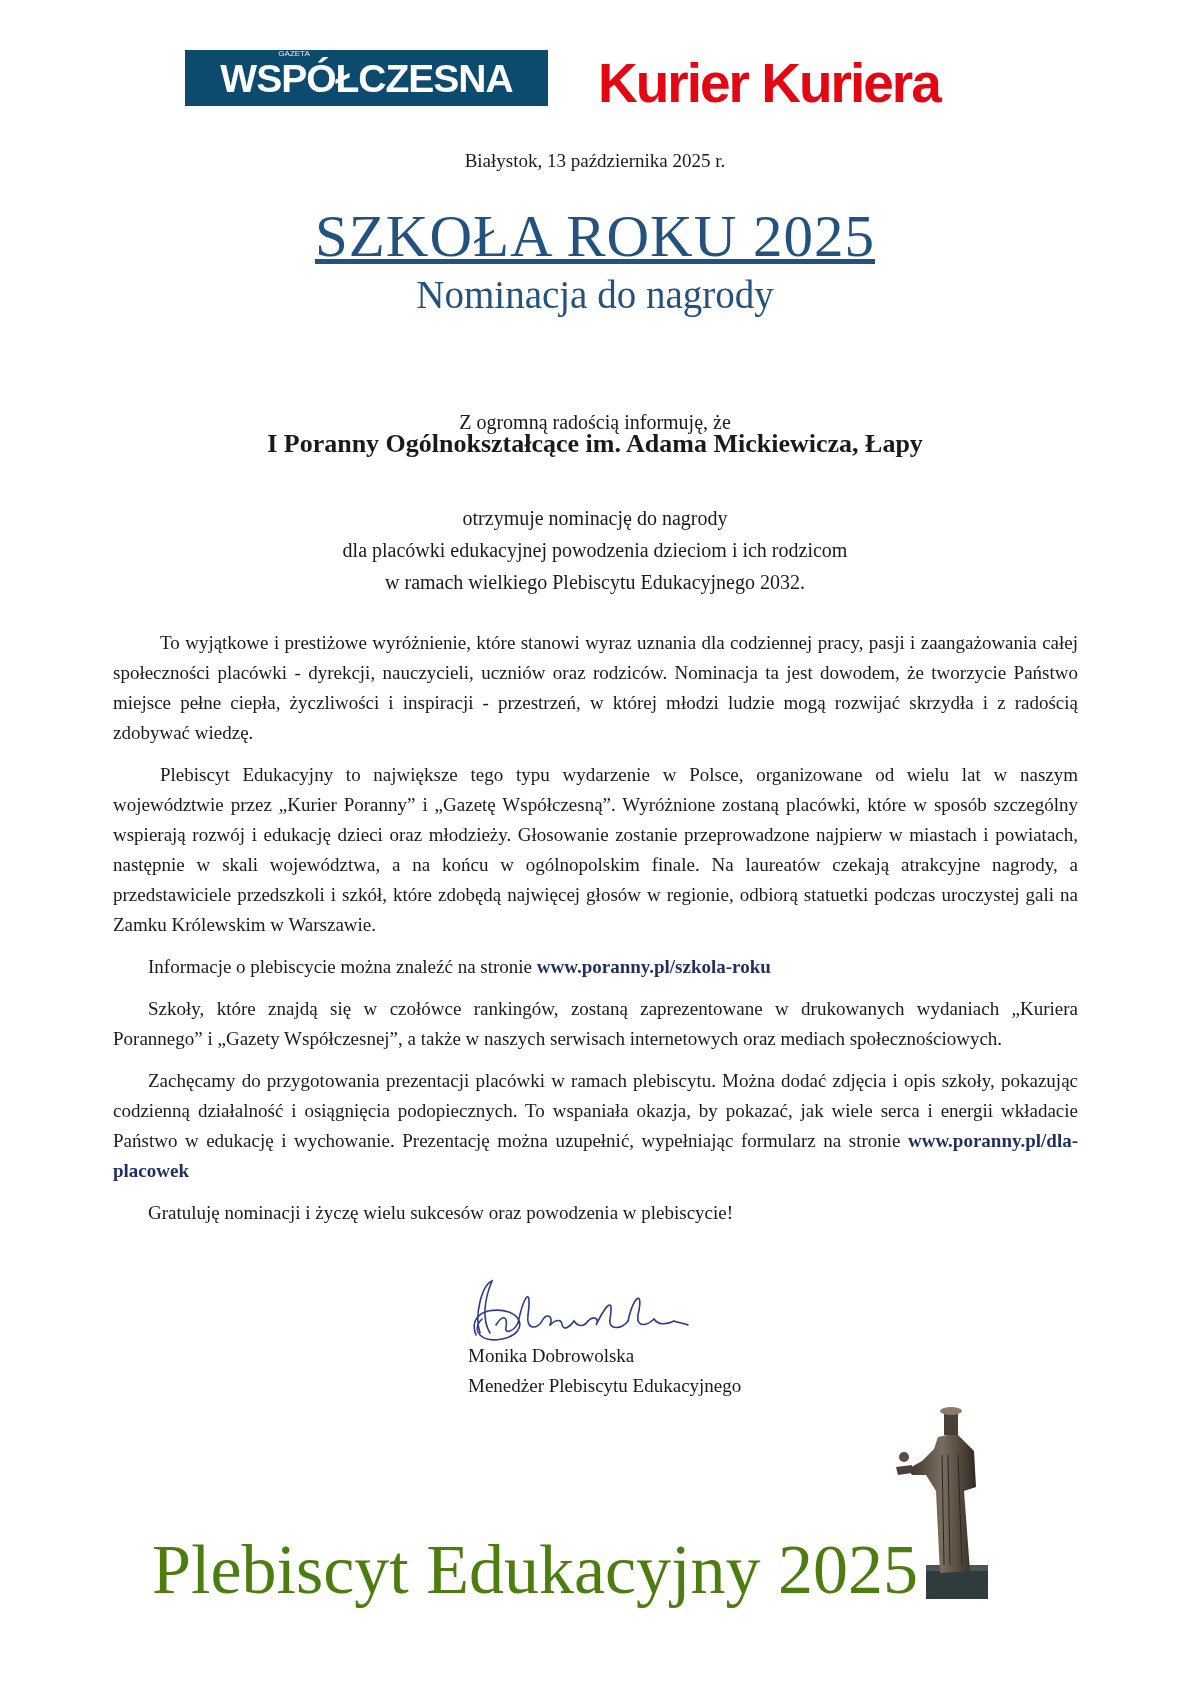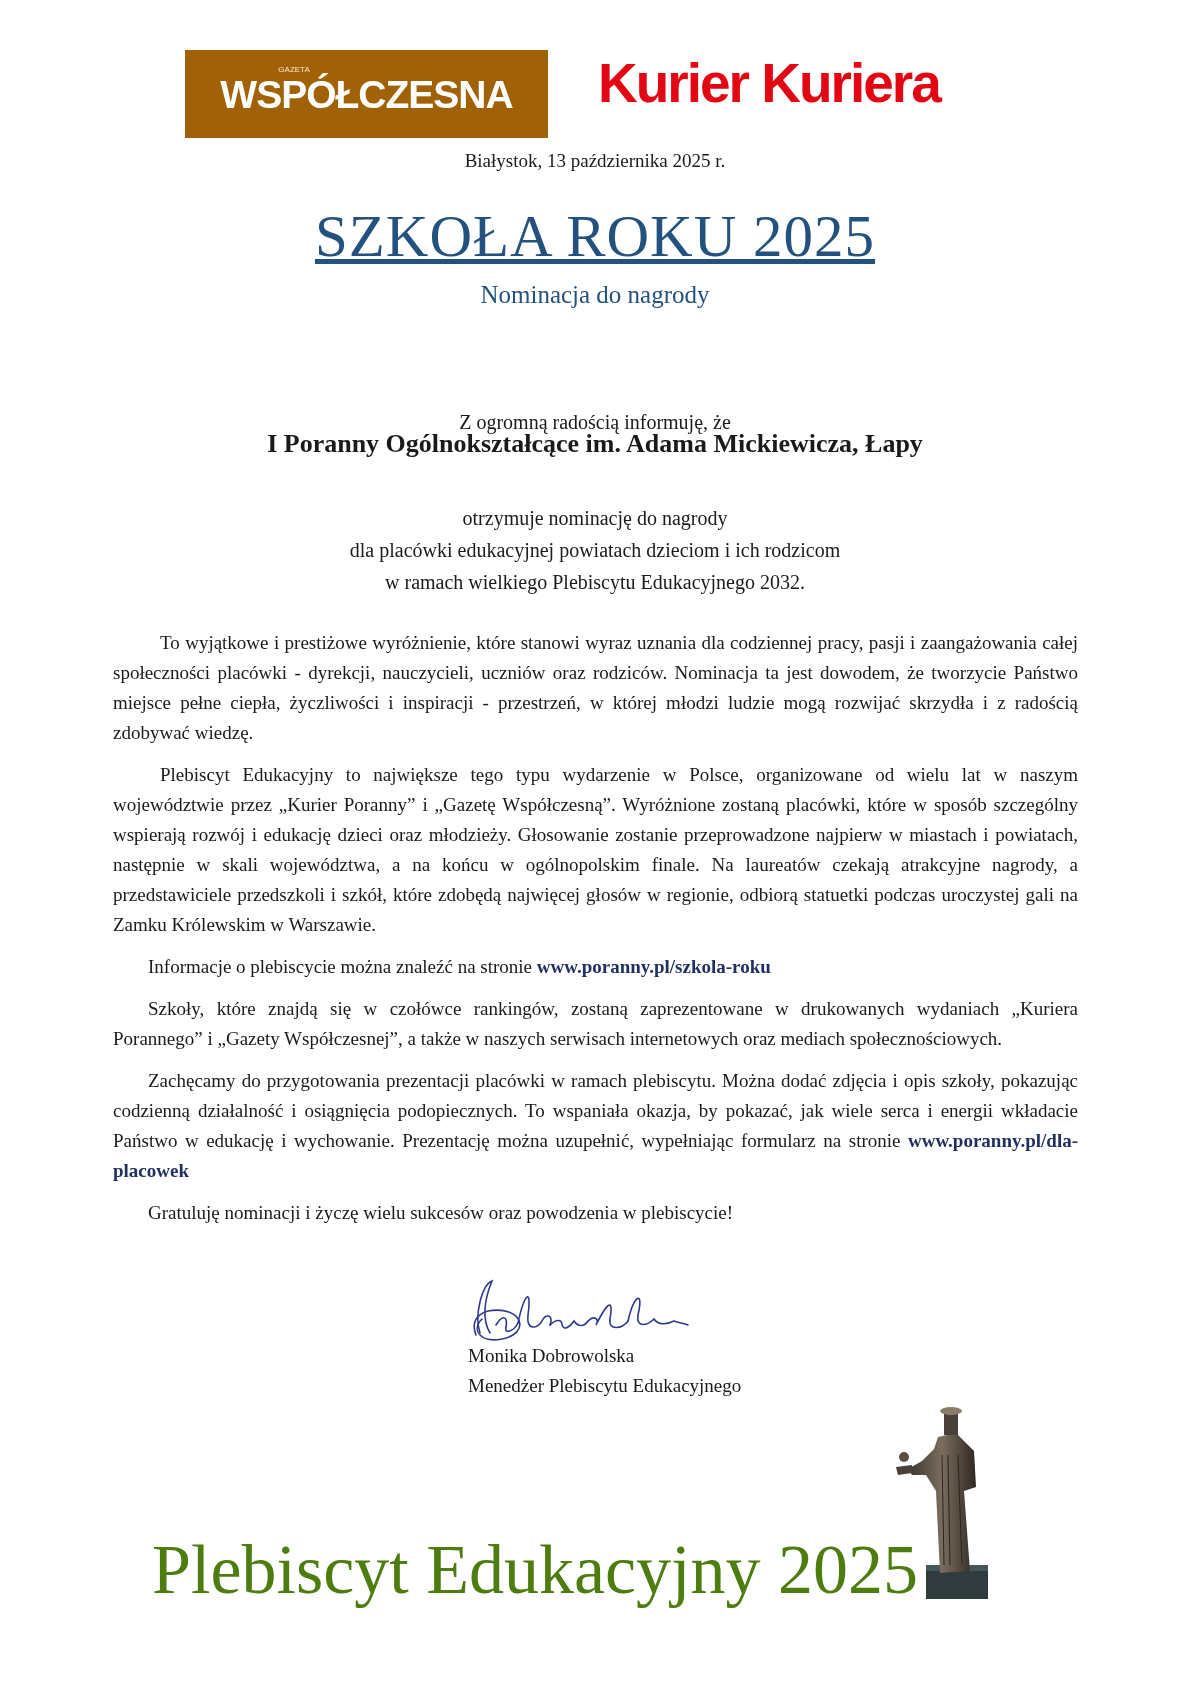--- a/index.html
+++ b/index.html
@@ -1,34 +1,34 @@
 <!DOCTYPE html>
 <html><head>
 <meta charset="utf-8">
 <style>
   html, body { margin: 0; padding: 0; background: #ffffff; }
   body { width: 1190px; height: 1682px; position: relative; overflow: hidden;
          font-family: "Liberation Serif", "DejaVu Serif", serif; color: #1a1a1a; }
   .abs { position: absolute; }
 
   
-  .logo-ws { left: 185px; top: 50px; width: 363px; height: 88px; background: #a16207;
+  .logo-ws { left: 185px; top: 50px; width: 363px; height: 56px; background: #0c4a6e;
              display: flex; align-items: center; justify-content: center; }
   .logo-ws .inner { position: relative; color: #fff; font-family: "Liberation Sans", "DejaVu Sans", sans-serif;
              font-weight: bold; font-size: 39px; letter-spacing: -1px; line-height: 1; }
   .logo-ws .gazeta { position: absolute; left: 58px; top: -9px; font-size: 8px; font-weight: normal;
              letter-spacing: 0; color: #ffe8cc; }
   .logo-kp { left: 598px; top: 48px; width: 410px; height: 70px; color: #e30613;
              font-family: "Liberation Sans", "DejaVu Sans", sans-serif; font-weight: bold;
              font-size: 55px; letter-spacing: -2px; line-height: 70px; white-space: nowrap; }
 
   .center { left: 0; width: 1190px; text-align: center; }
   .date { top: 150px; font-size: 19px; }
   .title { top: 203px; font-size: 59px; color: #24527f; letter-spacing: 1px; line-height: 66px; text-decoration: underline; }
-  .subtitle { top: 272px; font-size: 25px; color: #24527f; line-height: 46px; }
+  .subtitle { top: 272px; font-size: 39px; color: #24527f; line-height: 46px; }
   .intro { top: 382px; font-size: 20px; margin-top: 29px; }
   .school { top: 429px; font-size: 26px; font-weight: bold; }
   .nom { top: 502px; font-size: 20px; line-height: 32px; }
 
   .body { left: 113px; width: 965px; font-size: 19px; line-height: 30px; text-align: justify; }
   .body p { margin: 0 0 12px 0; text-indent: 47px; }
   .body p.sm { text-indent: 35px; }
   .body a { color: #1f2f5f; font-weight: bold; text-decoration: none; }
   .para-block { top: 628px; }
 
@@ -52,21 +52,21 @@
 <div class="abs logo-kp">Kurier Kuriera</div>
 
 <div class="abs center date">Białystok, 13 października 2025 r.</div>
 <div class="abs center title">SZKOŁA ROKU 2025</div>
 <div class="abs center subtitle">Nominacja do nagrody</div>
 
 <div class="abs center intro">Z ogromną radością informuję, że</div>
 <div class="abs center school">I Poranny Ogólnokształcące im. Adama Mickiewicza, Łapy</div>
 <div class="abs center nom">
   <div>otrzymuje nominację do nagrody</div>
-  <div>dla placówki edukacyjnej powiatach dzieciom i ich rodzicom</div>
+  <div>dla placówki edukacyjnej powodzenia dzieciom i ich rodzicom</div>
   <div>w ramach wielkiego Plebiscytu Edukacyjnego 2032.</div>
 </div>
 
 <div class="abs body para-block">
   <p>To wyjątkowe i prestiżowe wyróżnienie, które stanowi wyraz uznania dla codziennej pracy, pasji i zaangażowania całej społeczności placówki - dyrekcji, nauczycieli, uczniów oraz rodziców. Nominacja ta jest dowodem, że tworzycie Państwo miejsce pełne ciepła, życzliwości i inspiracji - przestrzeń, w której młodzi ludzie mogą rozwijać skrzydła i z radością zdobywać wiedzę.</p>
   <p>Plebiscyt Edukacyjny to największe tego typu wydarzenie w Polsce, organizowane od wielu lat w naszym województwie przez „Kurier Poranny” i „Gazetę Współczesną”. Wyróżnione zostaną placówki, które w sposób szczególny wspierają rozwój i edukację dzieci oraz młodzieży. Głosowanie zostanie przeprowadzone najpierw w miastach i powiatach, następnie w skali województwa, a na końcu w ogólnopolskim finale. Na laureatów czekają atrakcyjne nagrody, a przedstawiciele przedszkoli i szkół, które zdobędą najwięcej głosów w regionie, odbiorą statuetki podczas uroczystej gali na Zamku Królewskim w Warszawie.</p>
   <p class="sm"><span>Informacje o plebiscycie można znaleźć na stronie </span><a>www.poranny.pl/szkola-roku</a></p>
   <p class="sm">Szkoły, które znajdą się w czołówce rankingów, zostaną zaprezentowane w drukowanych wydaniach „Kuriera Porannego” i „Gazety Współczesnej”, a także w naszych serwisach internetowych oraz mediach społecznościowych.</p>
   <p class="sm"><span>Zachęcamy do przygotowania prezentacji placówki w ramach plebiscytu. Można dodać zdjęcia i opis szkoły, pokazując codzienną działalność i osiągnięcia podopiecznych. To wspaniała okazja, by pokazać, jak wiele serca i energii wkładacie Państwo w edukację i wychowanie. Prezentację można uzupełnić, wypełniając formularz na stronie </span><a>www.poranny.pl/dla-placowek</a></p>
   <p class="sm">Gratuluję nominacji i życzę wielu sukcesów oraz powodzenia w plebiscycie!</p>

